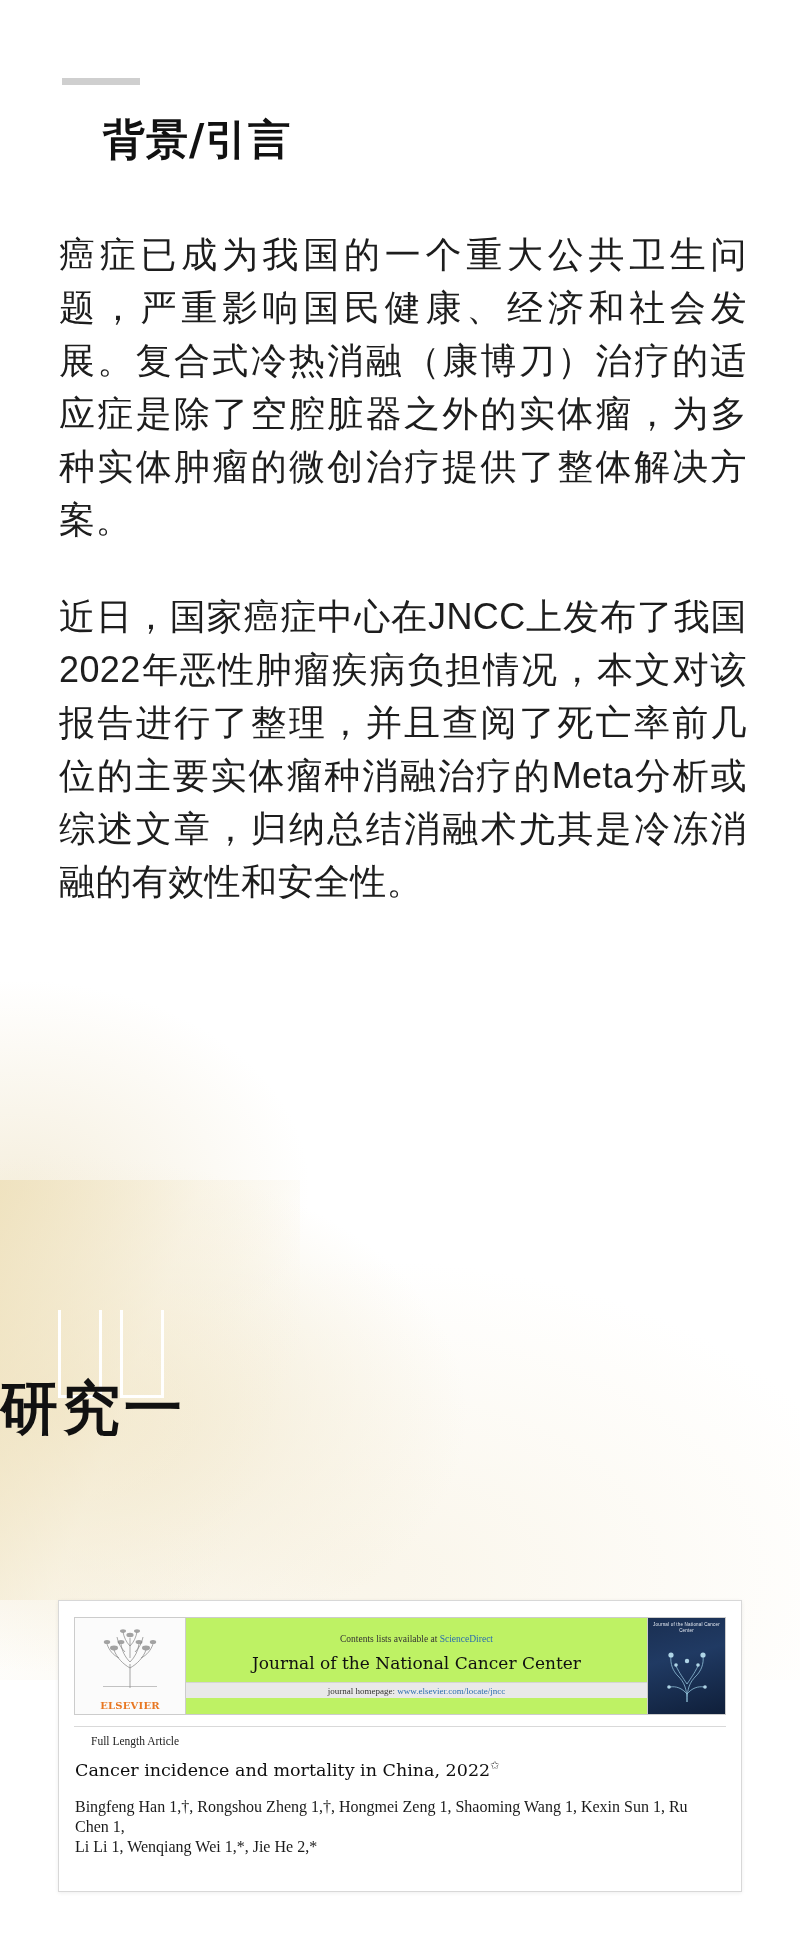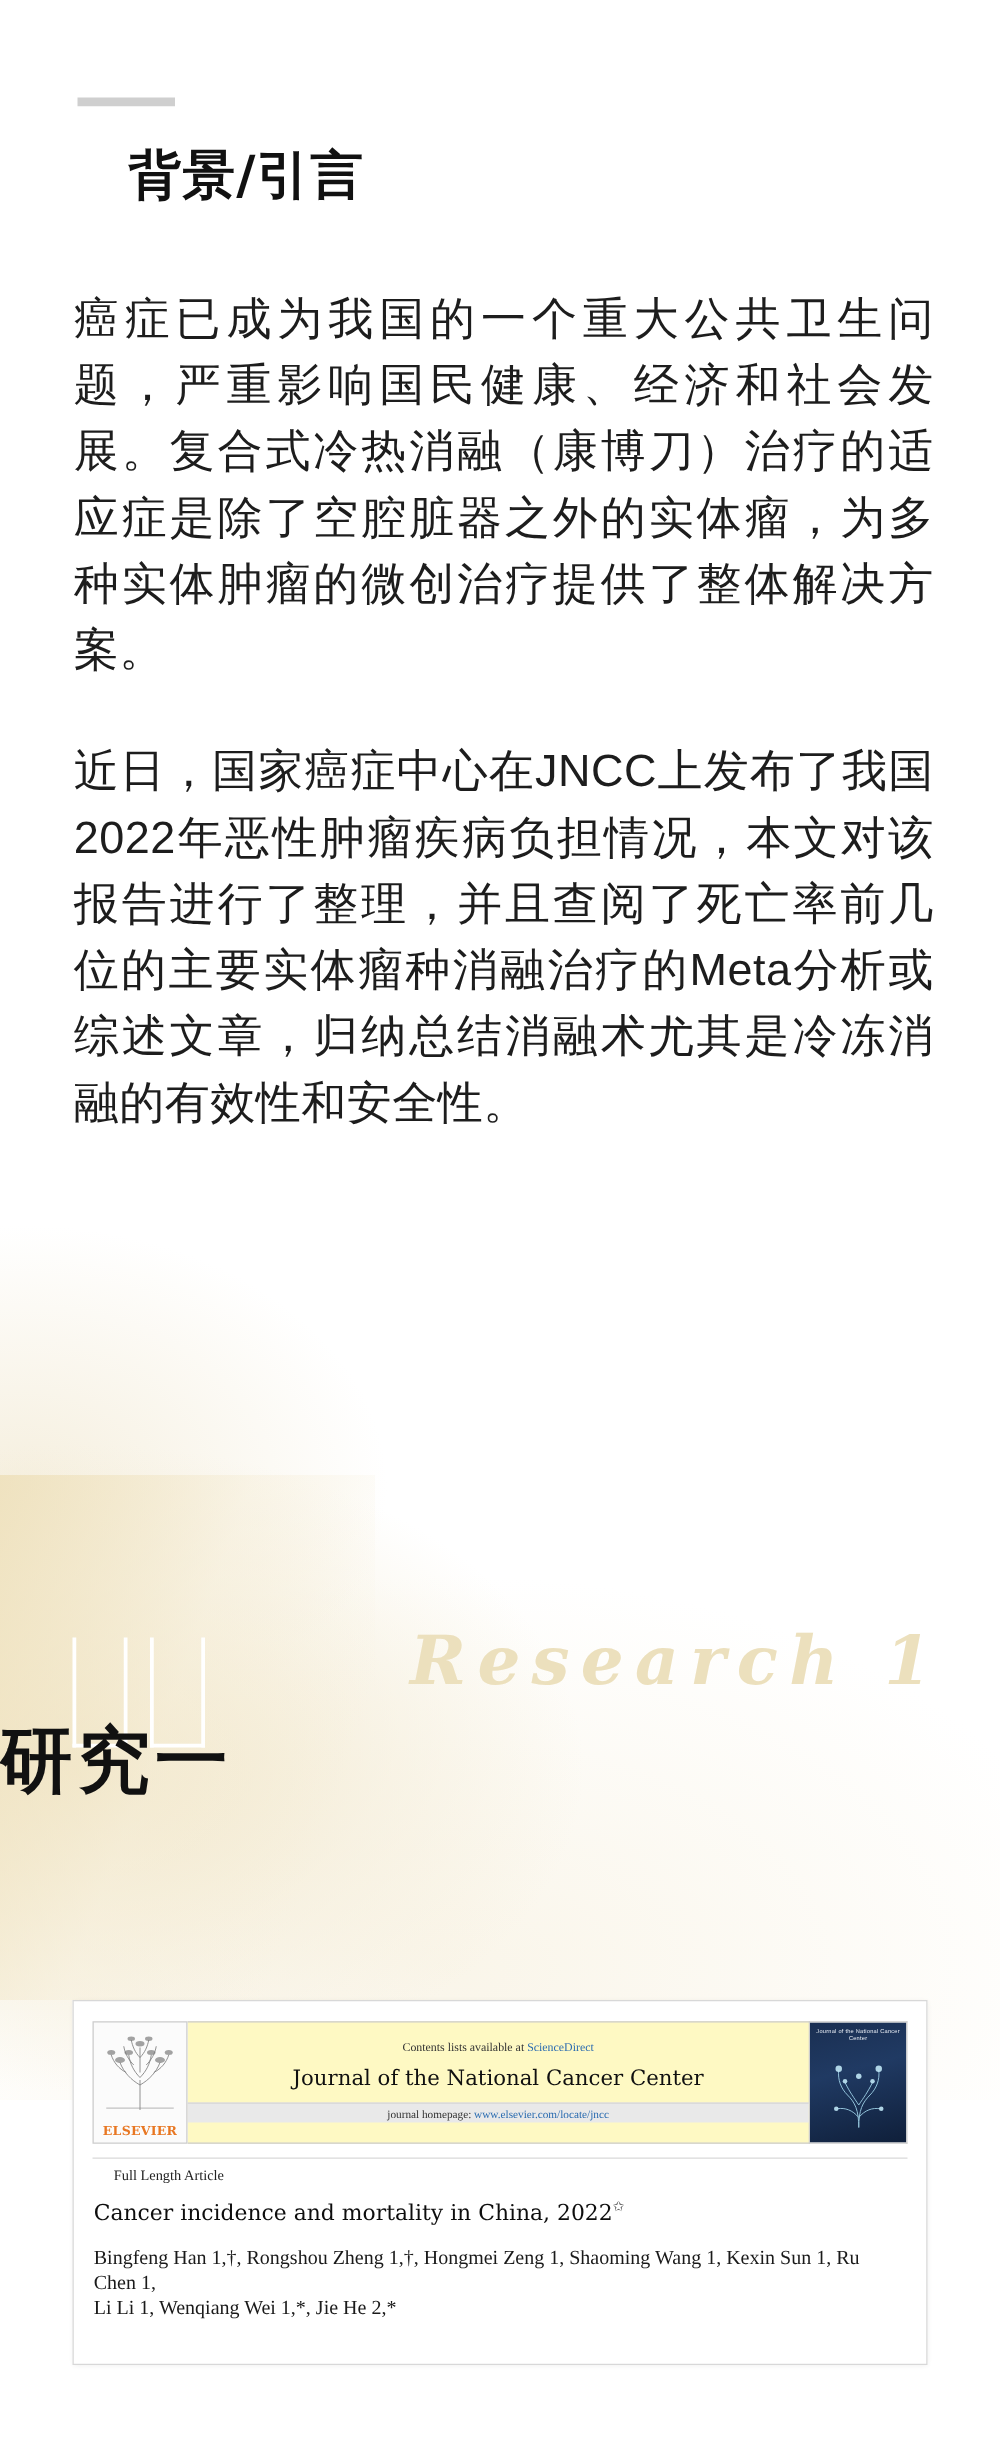--- a/index.html
+++ b/index.html
@@ -142,21 +142,21 @@
   .paper-head {
     position: absolute;
     left: 15px;
     top: 16px;
     right: 15px;
     height: 98px;
     display: flex;
     align-items: stretch;
   }
   .elsevier-box {
-    width: 76px;
+    width: 112px;
     border: 1px solid #cccccc;
     background: #fbfbfb;
     position: relative;
     box-sizing: border-box;
     overflow: hidden;
   }
   .tree {
     position: absolute;
     left: 50%;
     top: 6px;
@@ -171,21 +171,21 @@
     font-family: "DejaVu Serif", "Liberation Serif", serif;
     font-size: 10px;
     font-weight: bold;
     letter-spacing: 0.2px;
     color: #e87722;
   }
   .journal-box {
     flex: 1;
     border: 1px solid #cccccc;
     border-left: none;
-    background: #fef9c3;
+    background: #bef264;
     box-sizing: border-box;
     display: flex;
     flex-direction: column;
     justify-content: center;
     align-items: center;
     padding: 4px 0;
   }
   .contents-line {
     font-size: 9.5px;
     color: #333333;
@@ -286,21 +286,20 @@
   <div class="rule"></div>
   <div class="section-title">背景/引言</div>
 
   <div class="body-text para1">癌症已成为我国的一个重大公共卫生问题，严重影响国民健康、经济和社会发展。复合式冷热消融（康博刀）治疗的适应症是除了空腔脏器之外的实体瘤，为多种实体肿瘤的微创治疗提供了整体解决方案。</div>
   <div class="body-text para2">近日，国家癌症中心在JNCC上发布了我国2022年恶性肿瘤疾病负担情况，本文对该报告进行了整理，并且查阅了死亡率前几位的主要实体瘤种消融治疗的Meta分析或综述文章，归纳总结消融术尤其是冷冻消融的有效性和安全性。</div>
 
   <div class="quote-mark">
     <div class="bar left"></div>
     <div class="bar right"></div>
   </div>
-  <div class="research-script">Research 1</div>
   <div class="research-cn">研究一</div>
 
   <div class="paper-card">
 
     <div class="paper-head">
 
       <div class="elsevier-box">
         <svg class="tree" width="70" height="66" viewBox="0 0 70 66">
           <g stroke="#6b6b6b" stroke-width="0.7" fill="none" opacity="0.85">
             <path d="M35 64 L35 40"></path>

